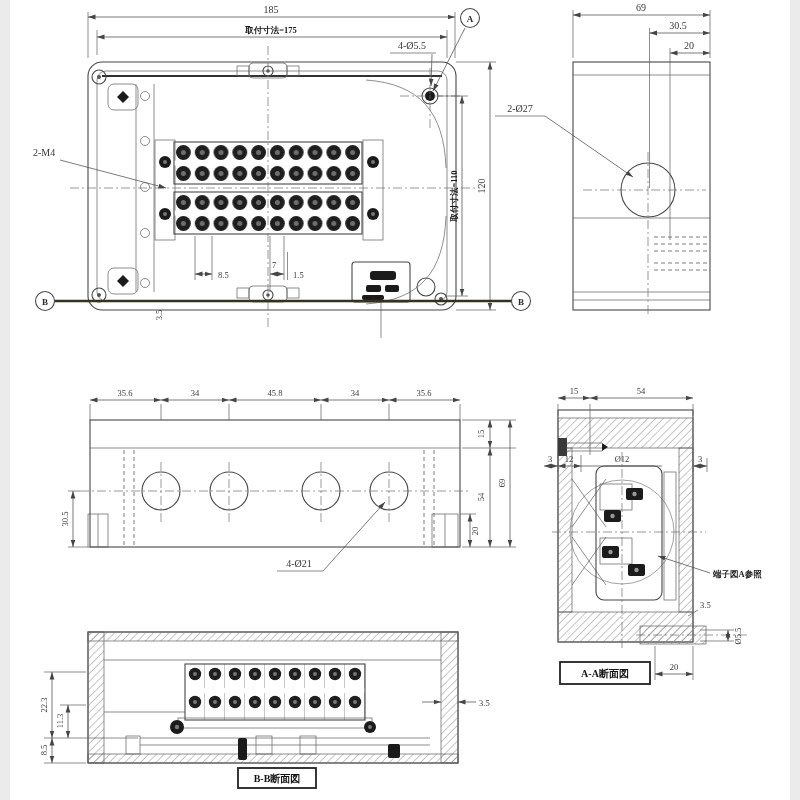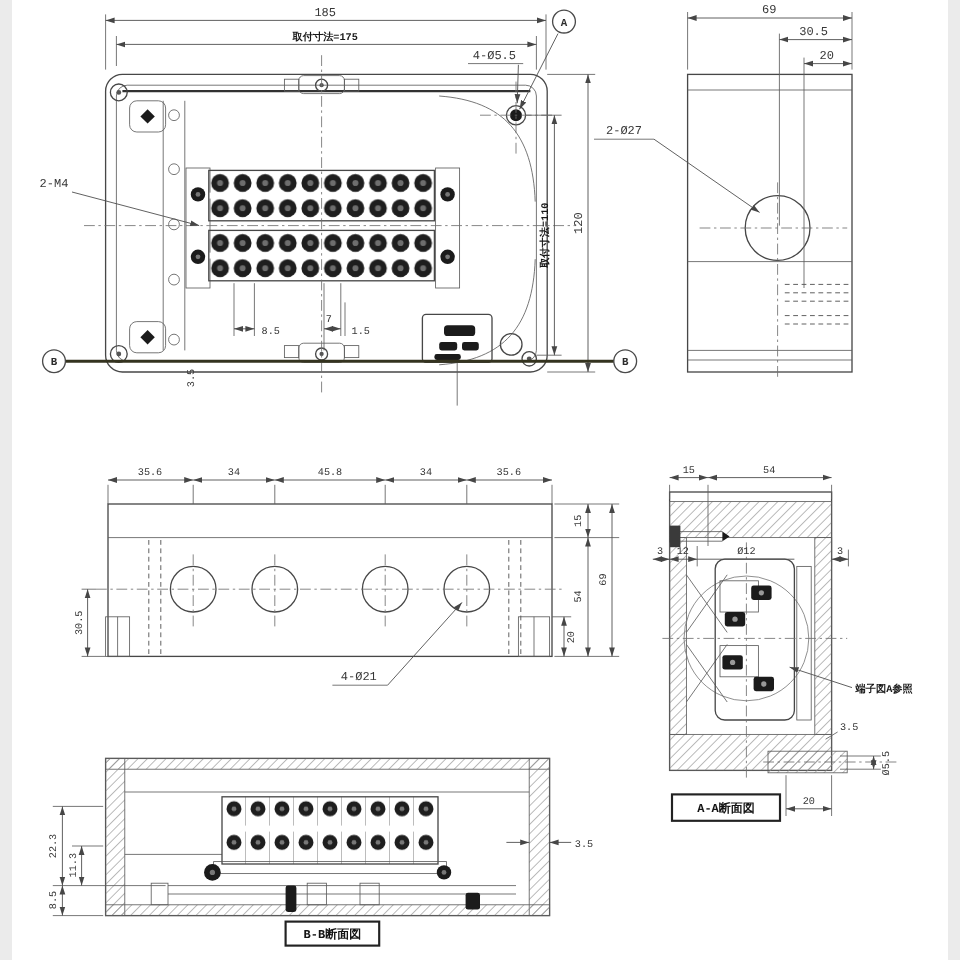--- a/index.html
+++ b/index.html
@@ -1,17 +1,17 @@
 <!DOCTYPE html>
 <html><head>
 <meta charset="utf-8">
 <style>
   html,body{margin:0;padding:0;background:#fdfdfd;}
   #stage{position:relative;width:800px;height:800px;background:#ffffff;overflow:hidden;
-         font-family:Liberation Mono, monospace;}
+         font-family:Liberation Serif, serif;}
   .edge{position:absolute;top:0;height:800px;width:10px;background:#ebebeb;}
   svg{position:absolute;left:0;top:0;}
   .ln{fill:none;stroke:#474747;stroke-width:1.1;}
   .lt{fill:none;stroke:#5d5d5d;stroke-width:0.7;}
   .lk{fill:none;stroke:#34331f;stroke-width:2.6;}
   .cl{fill:none;stroke:#6f6f6f;stroke-width:0.7;stroke-dasharray:9 3 2 3;}
   .hdn{fill:none;stroke:#5a5a5a;stroke-width:0.8;stroke-dasharray:4 3;}
   .dim{fill:none;stroke:#4f4f4f;stroke-width:0.75;}
   .dk{fill:#1b1b1b;stroke:none;}
   .hatch{fill:url(#hat);stroke:#5d5d5d;stroke-width:0.7;}

